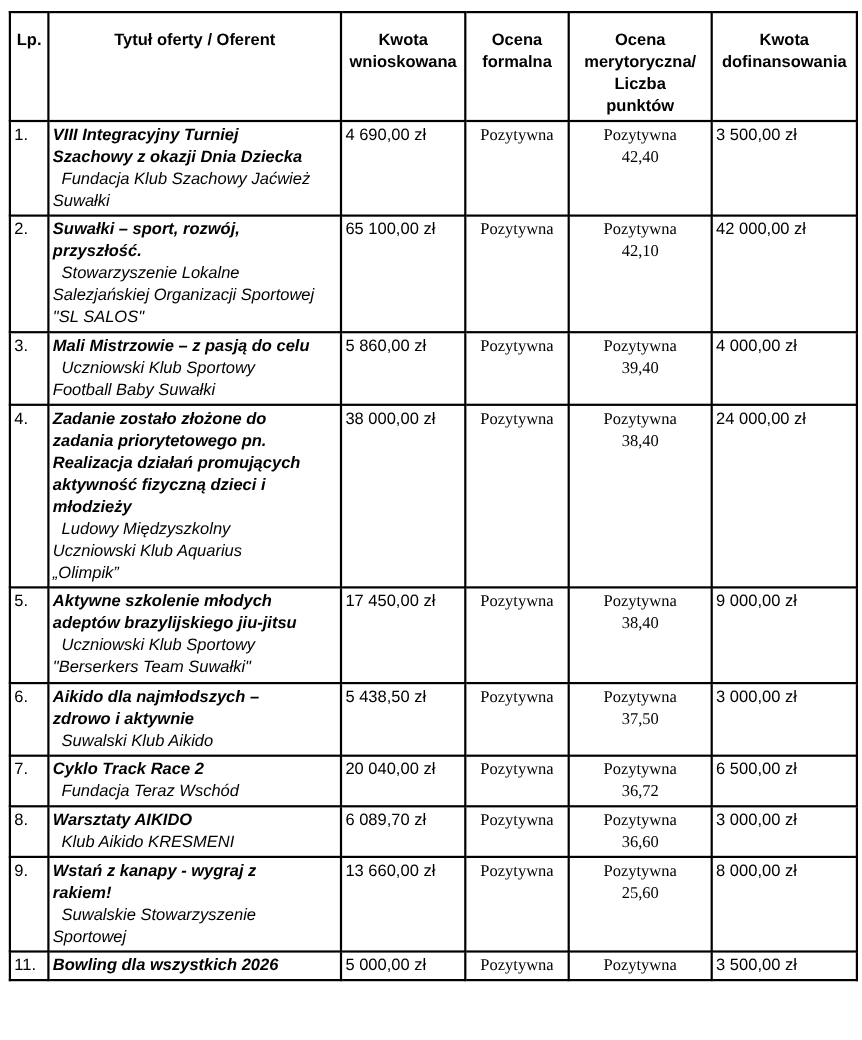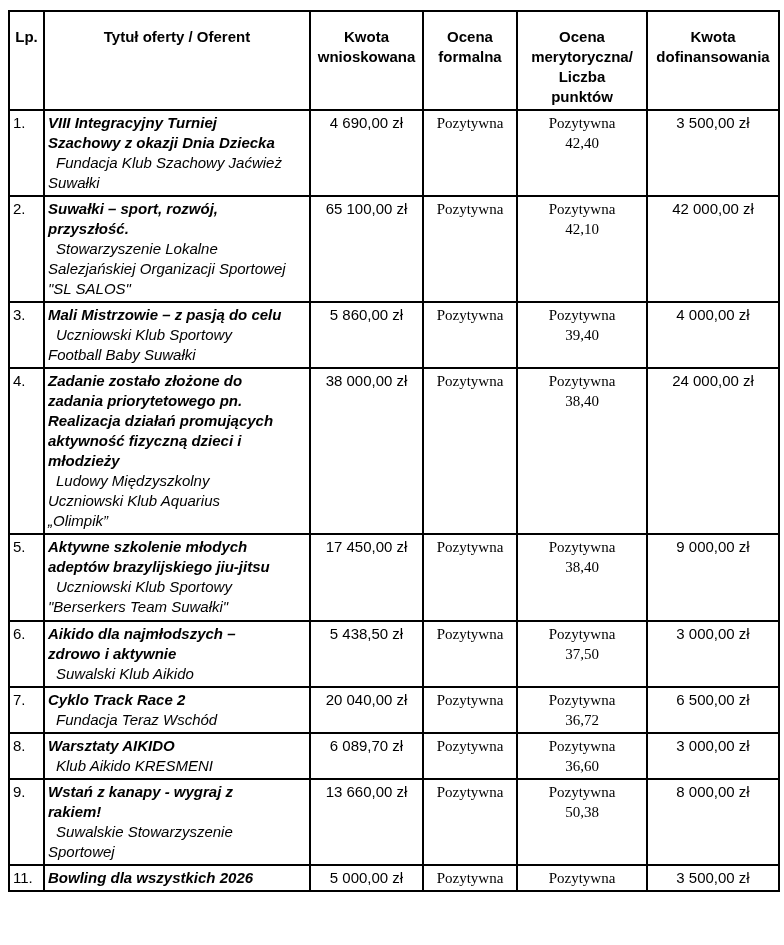--- a/index.html
+++ b/index.html
@@ -44,21 +44,21 @@
   }
   .offer-title {
     font-weight: bold;
     white-space: pre-line;
   }
   .offer-applicant {
     white-space: pre-line;
     text-indent: 8px;
   }
   td.amount {
-    text-align: center;
+    text-align: left;
     padding-right: 3px;
     white-space: nowrap;
   }
   td.center {
     text-align: center;
     font-family: Liberation Serif, serif;
   }
 </style>
 </head>
 <body>
@@ -221,21 +221,21 @@
       <td class="title-cell">
         <div class="offer-title">Wstań z kanapy - wygraj z
 rakiem!</div>
         <div class="offer-applicant">Suwalskie Stowarzyszenie
 Sportowej</div>
       </td>
       <td class="amount">13 660,00 zł</td>
       <td class="center">Pozytywna</td>
       <td class="center">
         <div>Pozytywna</div>
-        <div>50,38</div>
+        <div>25,60</div>
       </td>
       <td class="amount">8 000,00 zł</td>
     </tr>
     <tr style="height:26px">
       <td class="lp">11.</td>
       <td class="title-cell">
         <div class="offer-title">Bowling dla wszystkich 2026</div>
         <div class="offer-applicant"></div>
       </td>
       <td class="amount">5 000,00 zł</td>

